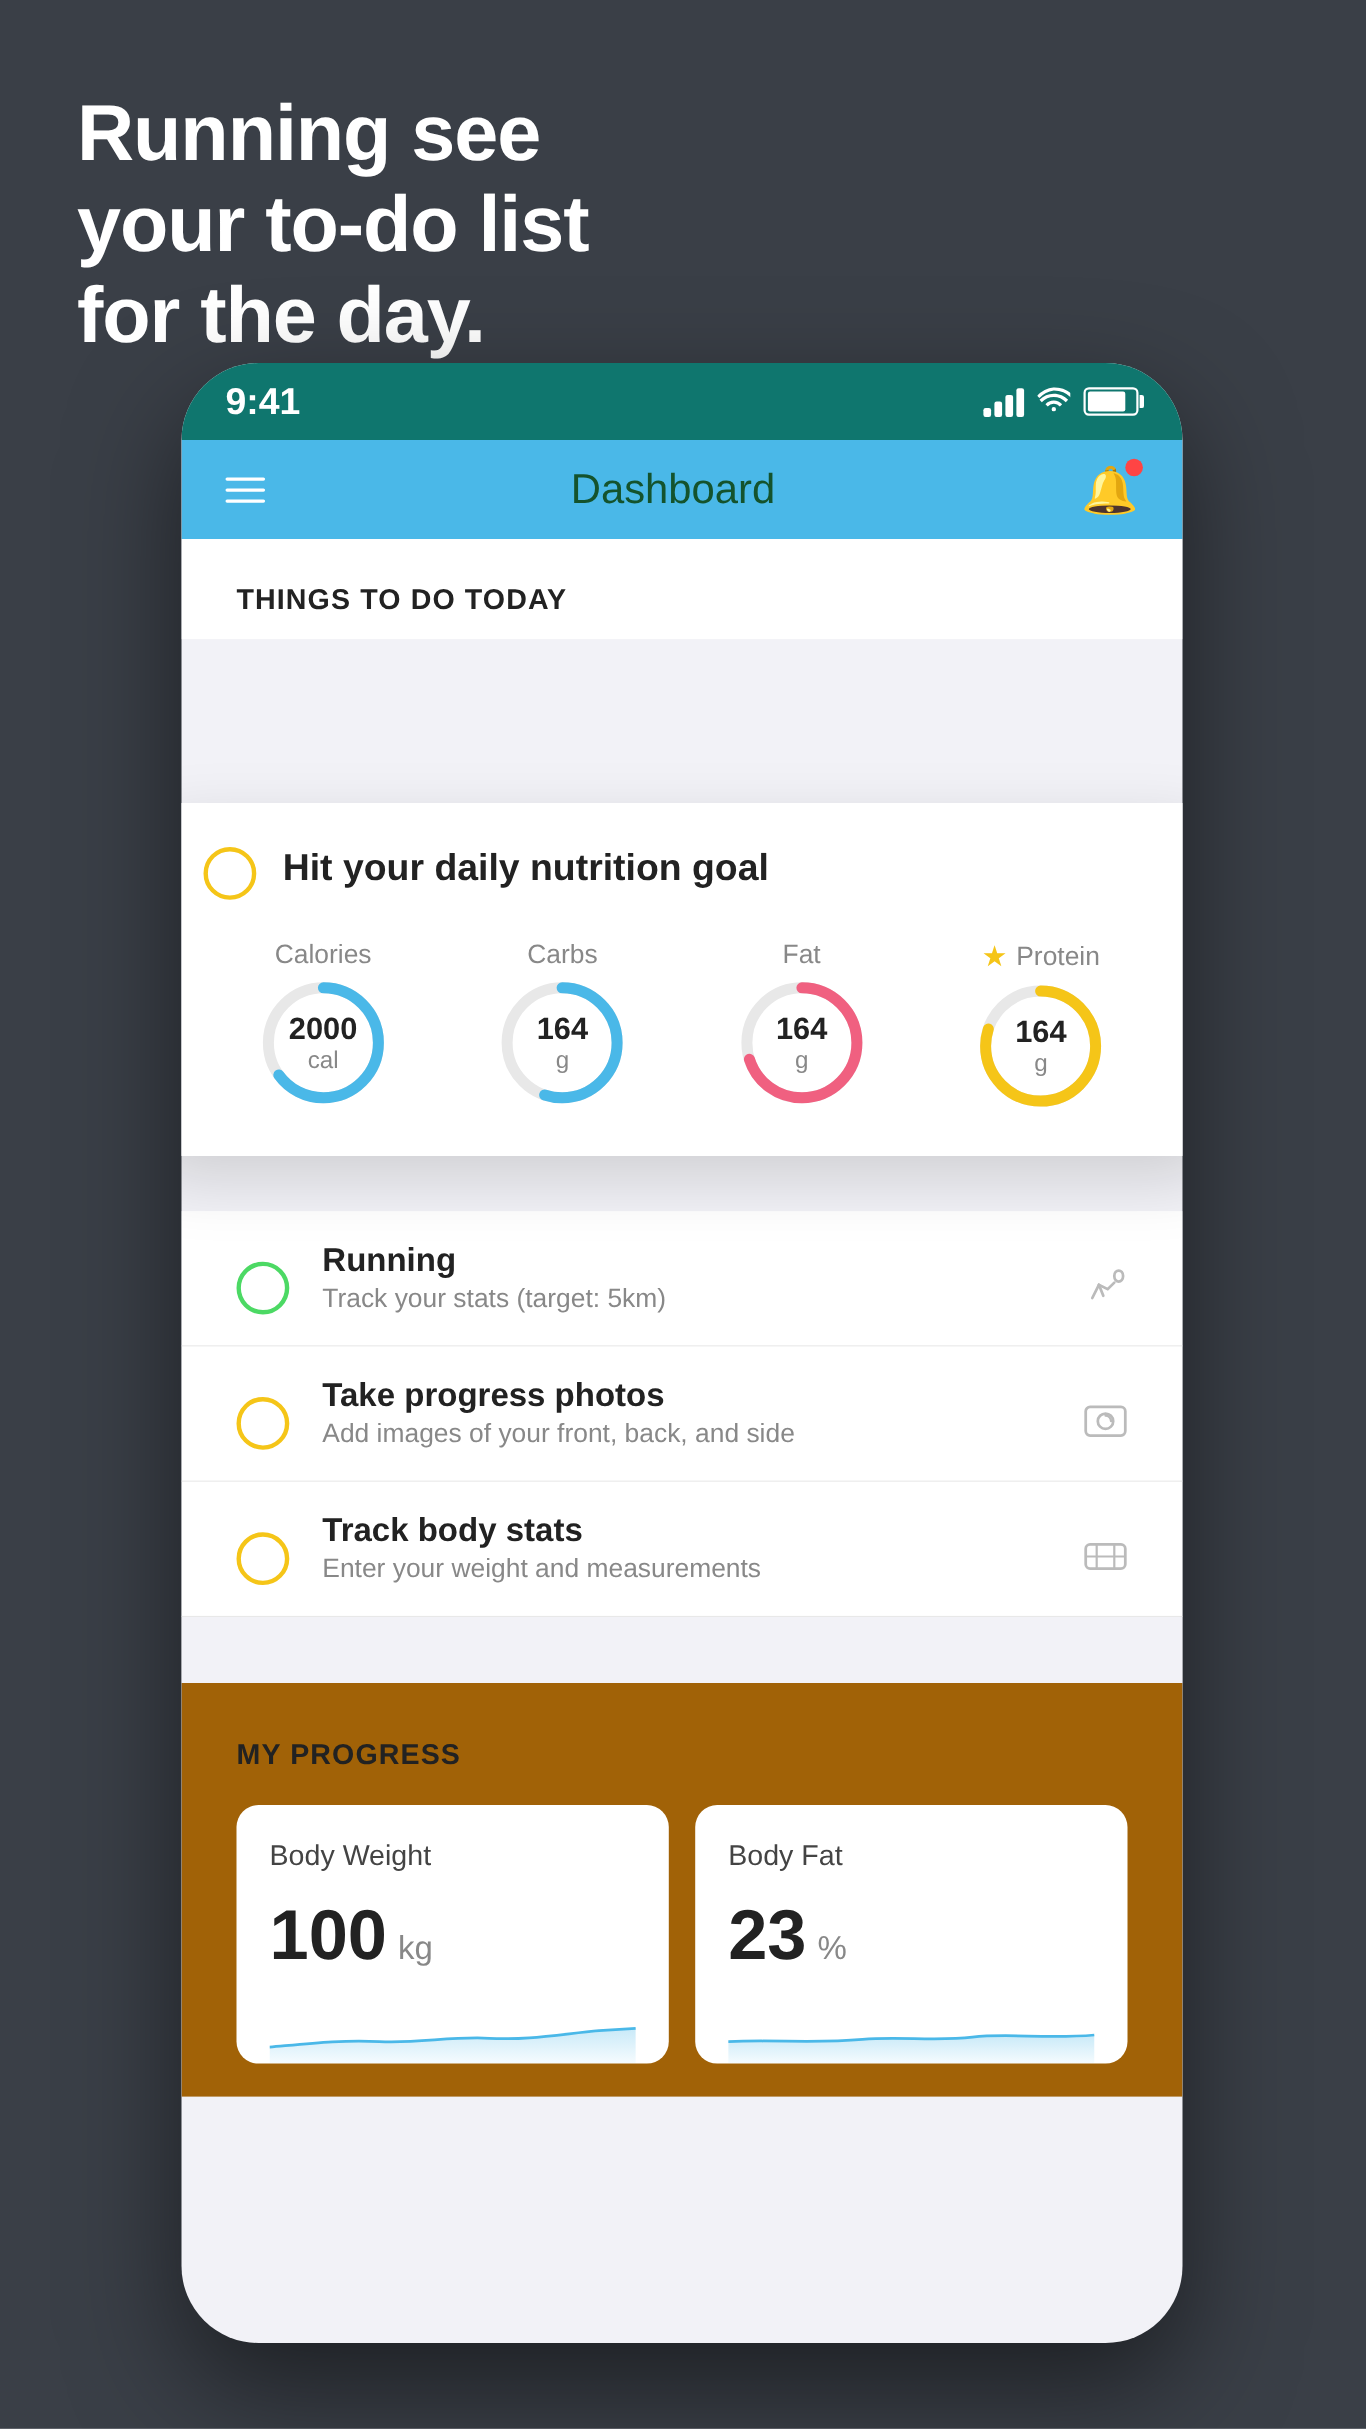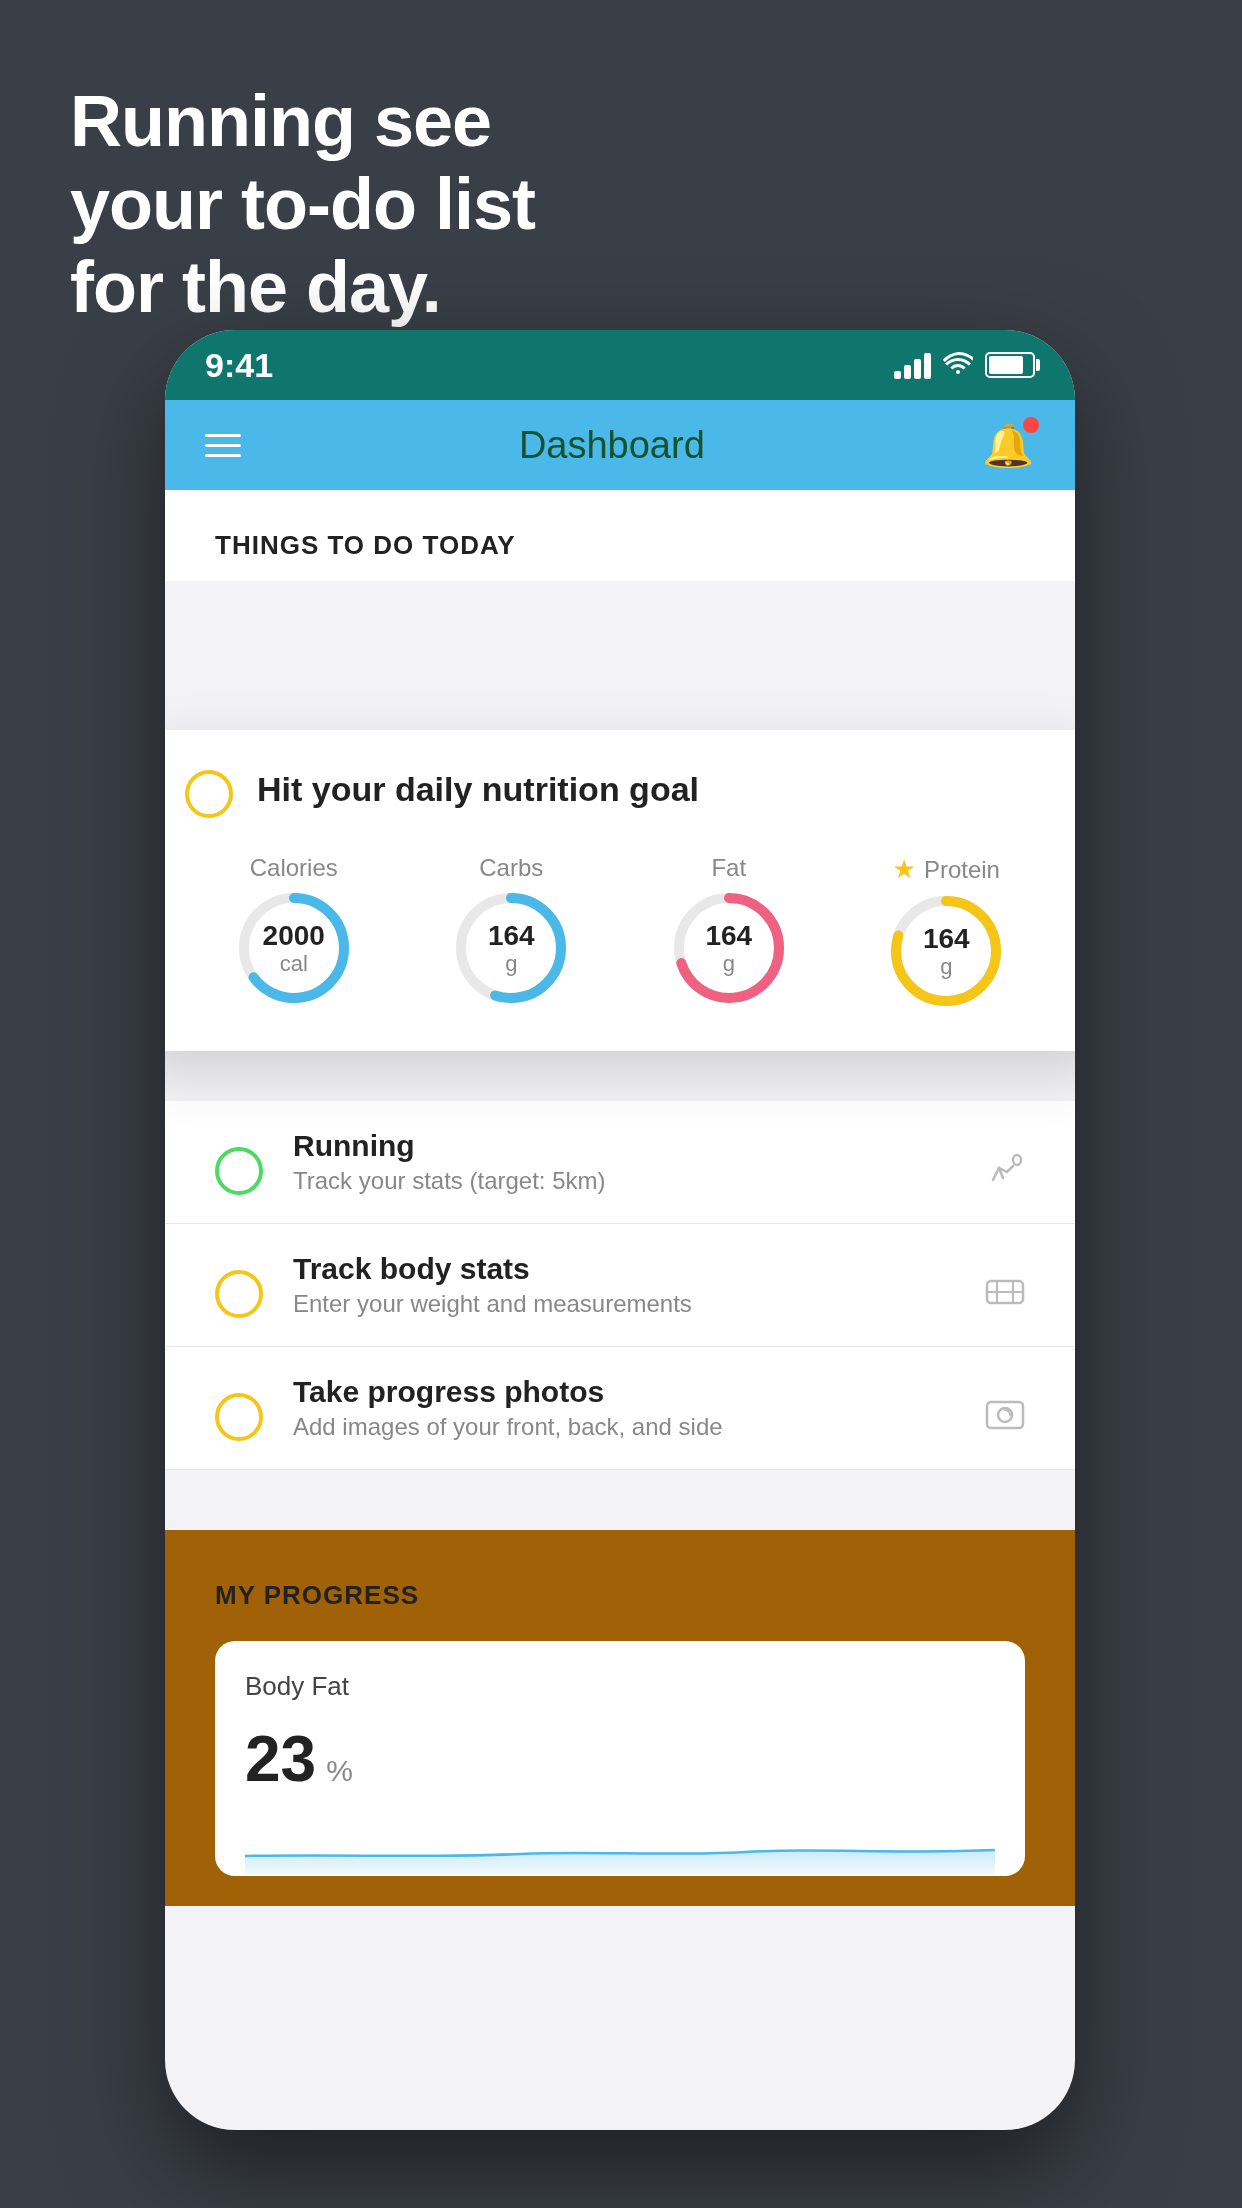--- a/index.html
+++ b/index.html
@@ -528,57 +528,76 @@
           <path d="M36 8c0 3-2 5-4 5s-4-2-4-5 2-5 4-5 4 2 4 5z" stroke="#bbb" stroke-width="2.5" fill="none"></path>
           <path d="M28 14l-6 6-8-4-6 12" stroke="#bbb" stroke-width="2.5" stroke-linecap="round"></path>
           <path d="M14 16l4 10" stroke="#bbb" stroke-width="2.5" stroke-linecap="round"></path>
         </svg>
       </span>
     </div>
 
     <div class="todo-item">
       <div class="todo-circle yellow"></div>
       <div class="todo-item-text">
+        <div class="todo-item-name">Take progress photos</div>
+        <div class="todo-item-sub">Add images of your front, back, and side</div>
+      </div>
+      <span class="todo-icon">
+        <svg width="40" height="34" viewBox="0 0 40 34" fill="none">
+          <rect x="2" y="4" width="36" height="26" rx="4" stroke="#bbb" stroke-width="2.5" fill="none"></rect>
+          <circle cx="20" cy="17" r="7" stroke="#bbb" stroke-width="2.5" fill="none"></circle>
+          <path d="M20 12a5 5 0 015 5" stroke="#bbb" stroke-width="2" stroke-linecap="round"></path>
+        </svg>
+      </span>
+    </div>
+
+    <div class="todo-item">
+      <div class="todo-circle yellow"></div>
+      <div class="todo-item-text">
         <div class="todo-item-name">Track body stats</div>
         <div class="todo-item-sub">Enter your weight and measurements</div>
       </div>
       <span class="todo-icon">
         <svg width="40" height="34" viewBox="0 0 40 34" fill="none">
           <rect x="2" y="6" width="36" height="22" rx="4" stroke="#bbb" stroke-width="2.5" fill="none"></rect>
           <line x1="12" y1="6" x2="12" y2="28" stroke="#bbb" stroke-width="2"></line>
           <line x1="28" y1="6" x2="28" y2="28" stroke="#bbb" stroke-width="2"></line>
           <line x1="2" y1="17" x2="38" y2="17" stroke="#bbb" stroke-width="2"></line>
         </svg>
       </span>
     </div>
 
-    <div class="todo-item">
-      <div class="todo-circle yellow"></div>
-      <div class="todo-item-text">
-        <div class="todo-item-name">Take progress photos</div>
-        <div class="todo-item-sub">Add images of your front, back, and side</div>
-      </div>
-      <span class="todo-icon">
-        <svg width="40" height="34" viewBox="0 0 40 34" fill="none">
-          <rect x="2" y="4" width="36" height="26" rx="4" stroke="#bbb" stroke-width="2.5" fill="none"></rect>
-          <circle cx="20" cy="17" r="7" stroke="#bbb" stroke-width="2.5" fill="none"></circle>
-          <path d="M20 12a5 5 0 015 5" stroke="#bbb" stroke-width="2" stroke-linecap="round"></path>
-        </svg>
-      </span>
-    </div>
-
   </div>
 
   <div style="height: 60px; background: #f2f2f7;"></div>
 
   <div class="progress-section">
     <div class="progress-title">MY PROGRESS</div>
 
     <div class="progress-cards">
 
+      <div class="progress-card">
+        <div class="progress-card-title">Body Weight</div>
+        <div class="progress-card-value">
+          <span>100</span>
+          <span class="progress-card-unit">kg</span>
+        </div>
+        <div class="mini-chart">
+          <svg viewBox="0 0 300 60" preserveAspectRatio="none">
+            <defs>
+              <linearGradient id="blueGrad" x1="0" y1="0" x2="0" y2="1">
+                <stop offset="0%" stop-color="#4ab8e8" stop-opacity="0.3"></stop>
+                <stop offset="100%" stop-color="#4ab8e8" stop-opacity="0.05"></stop>
+              </linearGradient>
+            </defs>
+            <path d="M0 45 C30 42 60 38 90 40 C120 42 150 35 180 37 C210 39 240 33 270 30 L300 28 L300 60 L0 60 Z" fill="url(#blueGrad)"></path>
+            <path d="M0 45 C30 42 60 38 90 40 C120 42 150 35 180 37 C210 39 240 33 270 30 L300 28" fill="none" stroke="#4ab8e8" stroke-width="2.5"></path>
+          </svg>
+        </div>
+      </div>
 
       <div class="progress-card">
         <div class="progress-card-title">Body Fat</div>
         <div class="progress-card-value">
           <span>23</span>
           <span class="progress-card-unit">%</span>
         </div>
         <div class="mini-chart">
           <svg viewBox="0 0 300 60" preserveAspectRatio="none">
             <defs>

